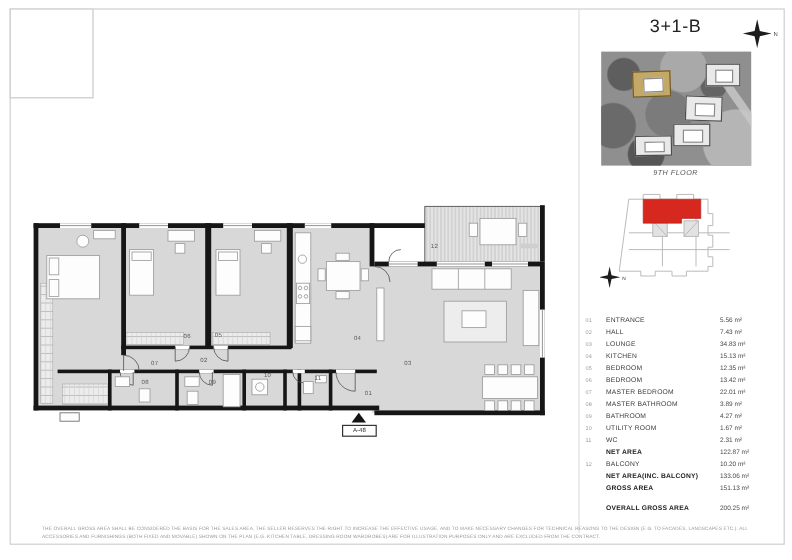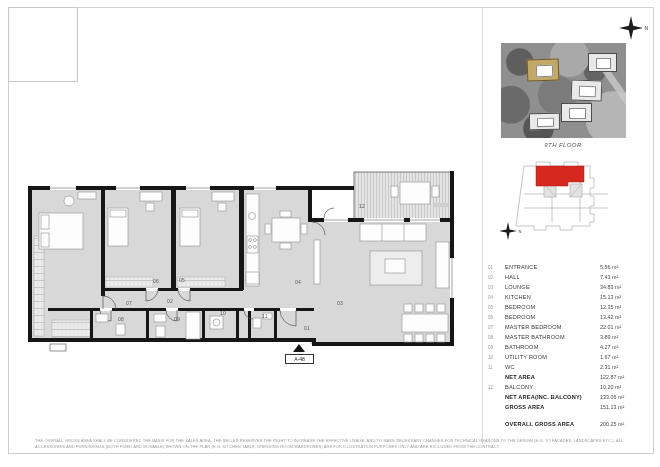--- a/index.html
+++ b/index.html
@@ -41,20 +41,21 @@
 </style>
 </head>
 <body>
 
 <div class="page">
 
   <div class="abs page-border"></div>
   <div class="abs logo-box"></div>
   <div class="abs divider-v"></div>
 
+  <div class="abs title">3+1-B</div>
   <svg class="abs" style="left:618px;top:15px;" width="30" height="26" viewBox="0 0 30 26">
     <path d="M13,1 L15.2,10.8 L25,13 L15.2,15.2 L13,25 L10.8,15.2 L1,13 L10.8,10.8 Z" fill="#1d1d1d"></path>
     <text x="26.5" y="15" font-size="5" fill="#333">N</text>
   </svg>
 
   <div class="abs sat">
     <div class="road"></div>
     <div class="bld" style="left:26px;top:16px;width:30px;height:20px;transform:rotate(-2deg);background:#c3a868;border-color:#6b5a2e;">
         <div class="core"></div>
       </div>

